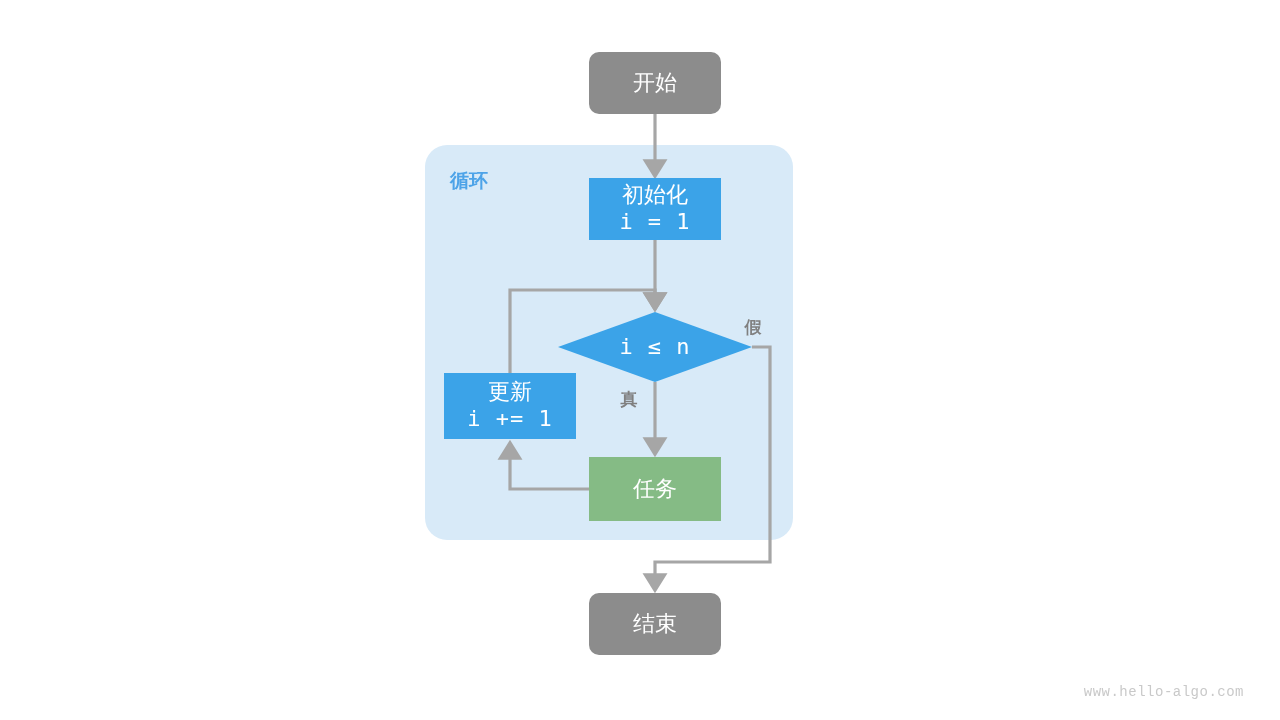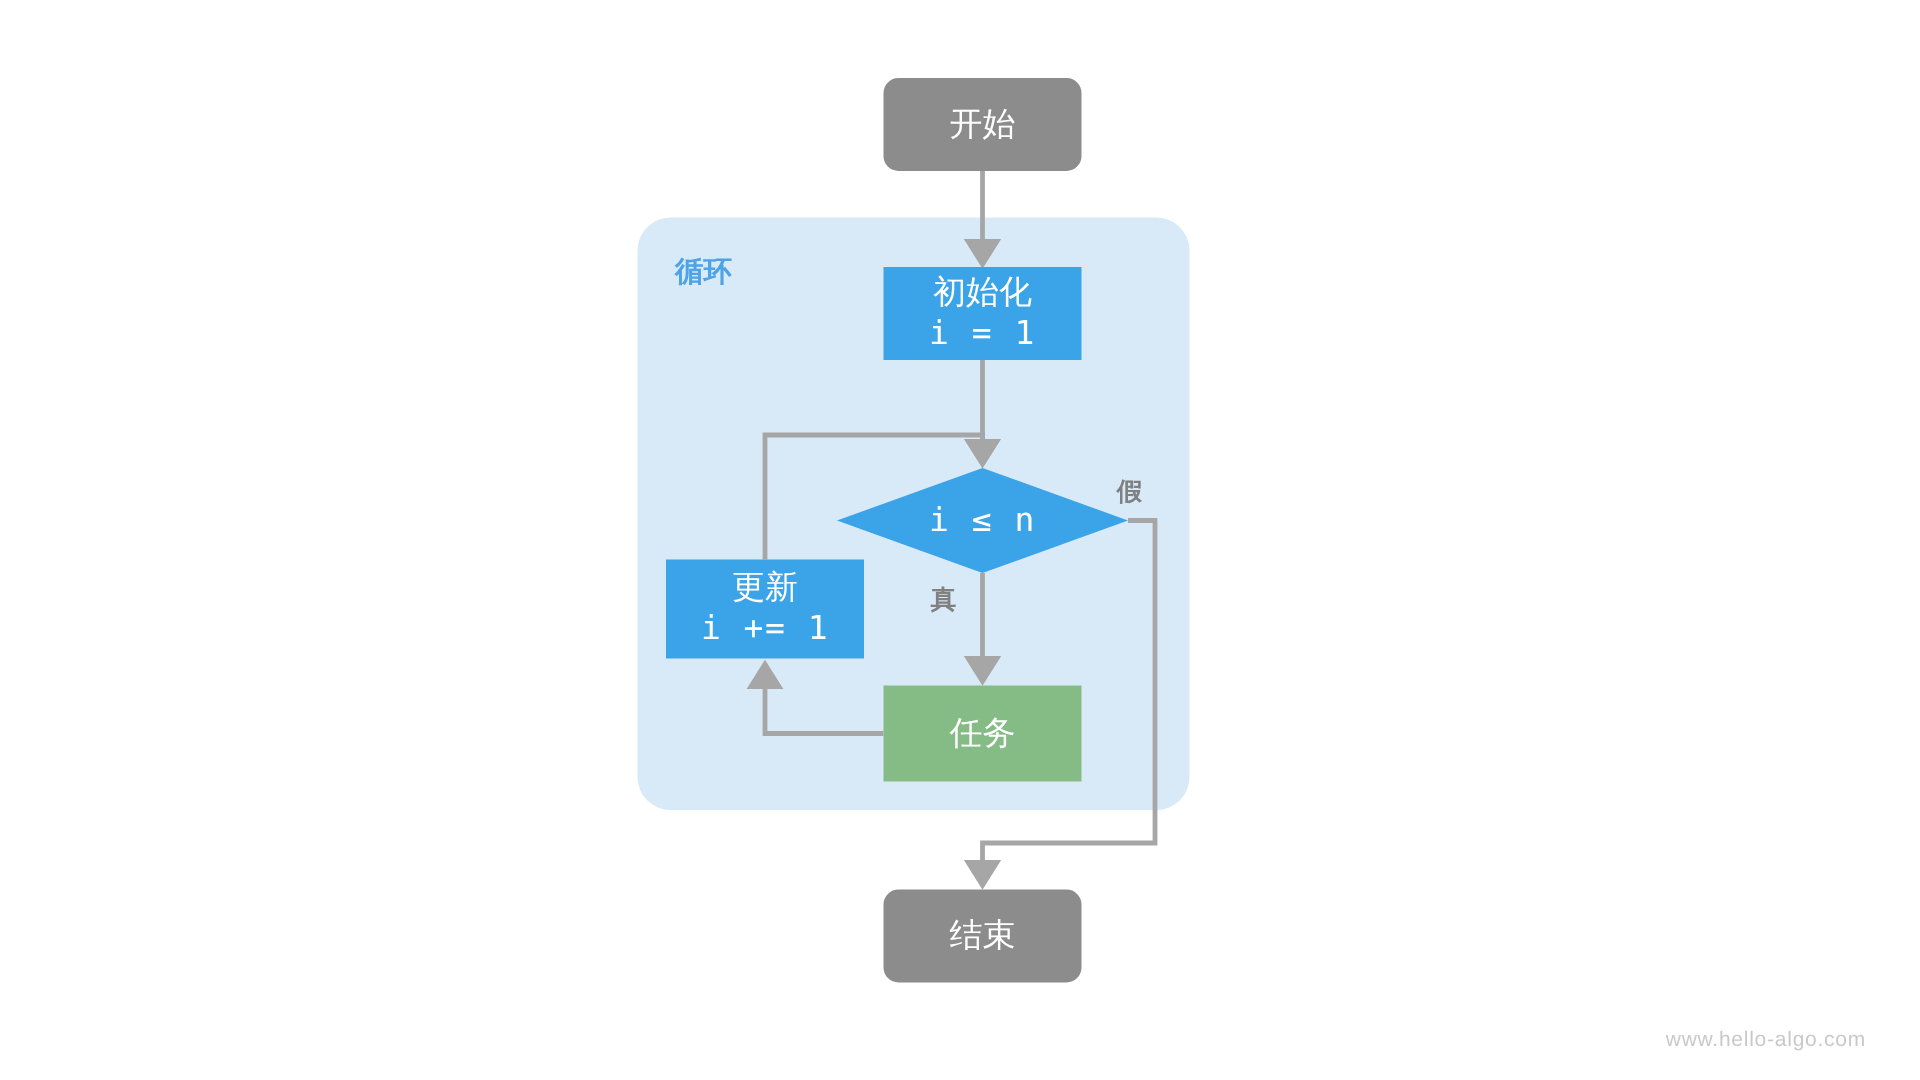--- a/index.html
+++ b/index.html
@@ -53,21 +53,21 @@
     fill: #4da3e8;
     font-size: 19px;
     font-weight: bold;
     text-anchor: start;
     dominant-baseline: middle;
   }
   .watermark {
     position: absolute;
     right: 36px;
     bottom: 20px;
-    font-family: Liberation Sans, sans-serif;
+    font-family: Liberation Mono, monospace;
     font-size: 14px;
     color: #c9c9c9;
     letter-spacing: 0.5px;
     user-select: none;
   }
 </style>
 </head>
 <body>
 
 <div id="canvas">

